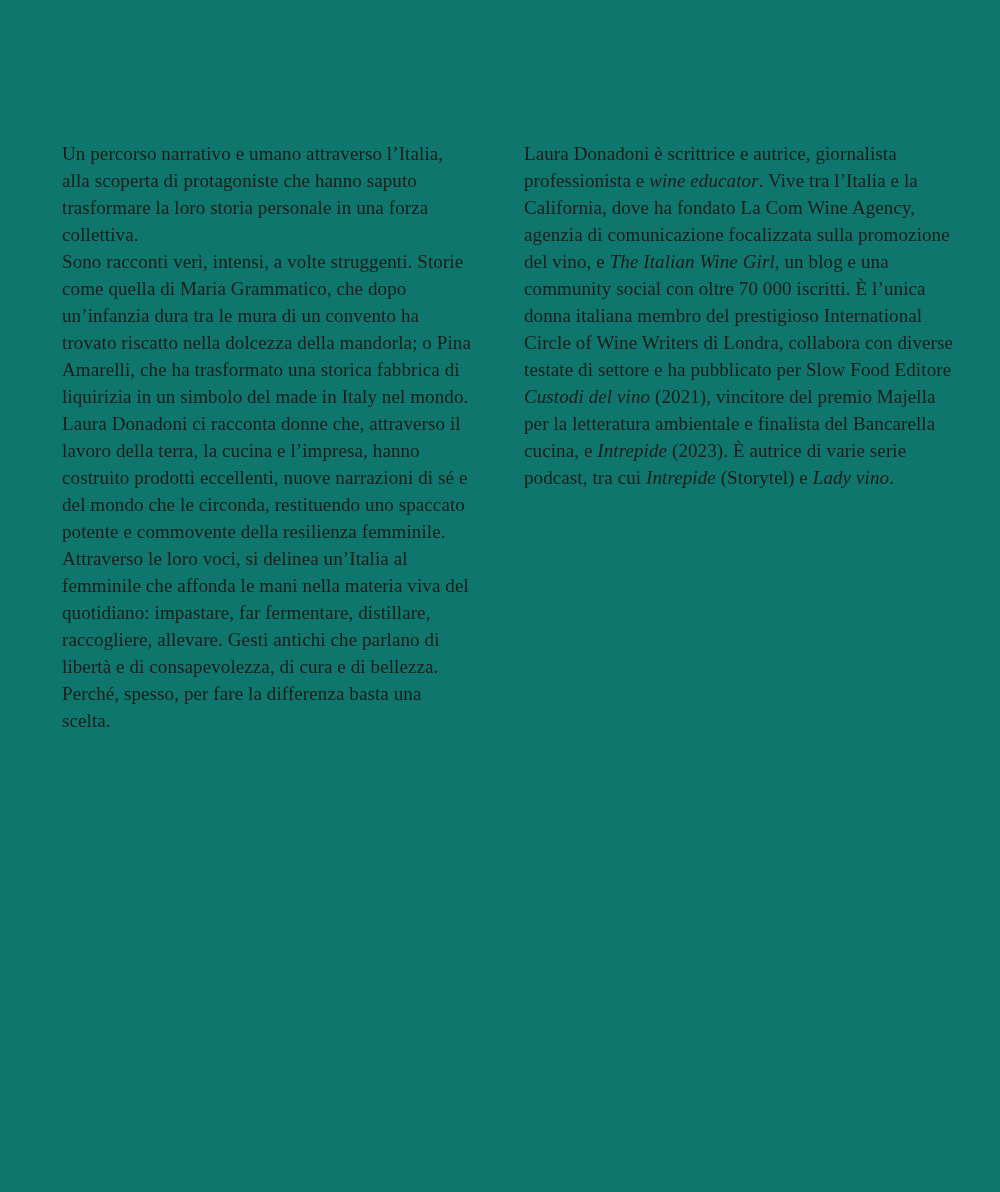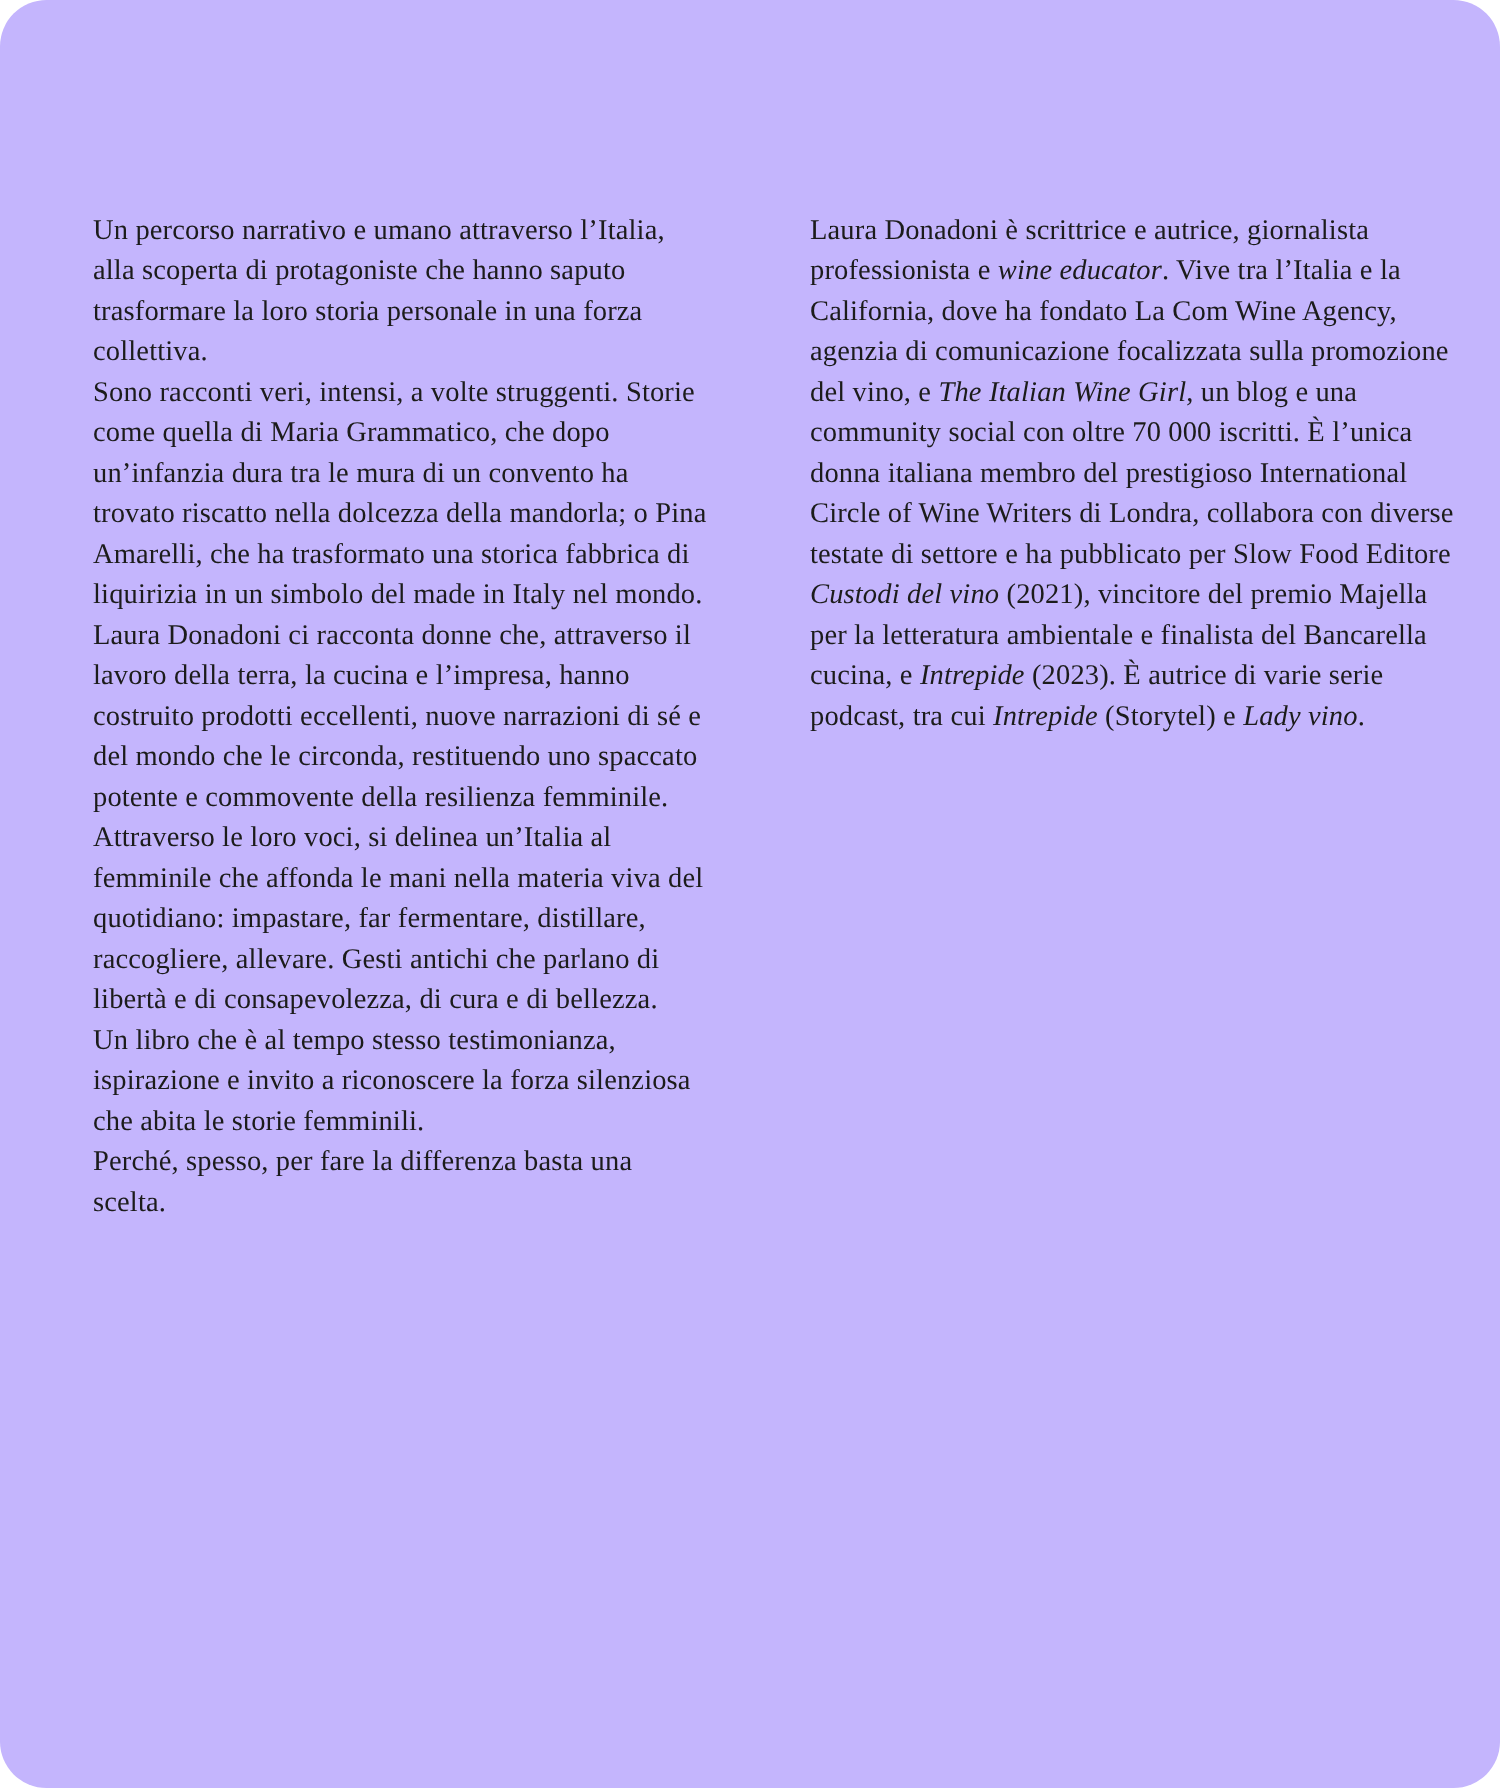--- a/index.html
+++ b/index.html
@@ -4,59 +4,57 @@
 <style>
   html, body {
     margin: 0;
     padding: 0;
     background: #ffffff;
   }
   .page {
     position: relative;
     width: 1000px;
     height: 1192px;
-    background: #c4b5fd;
+    background: #0f766e;
     font-family: "Liberation Serif", "DejaVu Serif", serif;
     color: #1c1c1b;
     overflow: hidden;
-    border-radius: 31px;
   }
   .text-column {
     position: absolute;
     top: 140px;
     font-size: 19px;
     line-height: 27px;
     letter-spacing: 0.1px;
     text-rendering: optimizeLegibility;
   }
   .text-column--left {
     left: 62px;
     width: 410px;
   }
   .text-column--right {
-    left: 540px;
+    left: 524px;
     width: 430px;
   }
   .text-column p {
     margin: 0;
     padding: 0;
   }
   .italic {
     font-style: italic;
   }
 </style>
 </head>
 <body>
 
 <div class="page">
   <div class="text-column text-column--left">
       <p>Un percorso narrativo e umano attraverso l’Italia, alla scoperta di protagoniste che hanno saputo trasformare la loro storia personale in una forza collettiva.</p>
       <p>Sono racconti veri, intensi, a volte struggenti. Storie come quella di Maria Grammatico, che dopo un’infanzia dura tra le mura di un convento ha trovato riscatto nella dolcezza della mandorla; o Pina Amarelli, che ha trasformato una storica fabbrica di liquirizia in un simbolo del made in Italy nel mondo.</p>
       <p>Laura Donadoni ci racconta donne che, attraverso il lavoro della terra, la cucina e l’impresa, hanno costruito prodotti eccellenti, nuove narrazioni di sé e del mondo che le circonda, restituendo uno spaccato potente e commovente della resilienza femminile.</p>
       <p>Attraverso le loro voci, si delinea un’Italia al femminile che affonda le mani nella materia viva del quotidiano: impastare, far fermentare, distillare, raccogliere, allevare. Gesti antichi che parlano di libertà e di consapevolezza, di cura e di bellezza.</p>
-      <p>Un libro che è al tempo stesso testimonianza, ispirazione e invito a riconoscere la forza silenziosa che abita le storie femminili.</p>
       <p>Perché, spesso, per fare la differenza basta una scelta.</p>
     </div>
 
   <div class="text-column text-column--right">
       <p><span>Laura Donadoni è scrittrice e autrice, giornalista professionista e </span><span class="italic">wine educator</span><span>. Vive tra l’Italia e la California, dove ha fondato La Com Wine Agency, agenzia di comunicazione focalizzata sulla promozione del vino, e </span><span class="italic">The Italian Wine Girl</span><span>, un blog e una community social con oltre 70 000 iscritti. È l’unica donna italiana membro del prestigioso International Circle of Wine Writers di Londra, collabora con diverse testate di settore e ha pubblicato per Slow Food Editore </span><span class="italic">Custodi del vino</span><span> (2021), vincitore del premio Majella per la letteratura ambientale e finalista del Bancarella cucina, e </span><span class="italic">Intrepide</span><span> (2023). È autrice di varie serie podcast, tra cui </span><span class="italic">Intrepide</span><span> (Storytel) e </span><span class="italic">Lady vino</span><span>.</span></p>
     </div>
 </div>
 
 </body></html>

